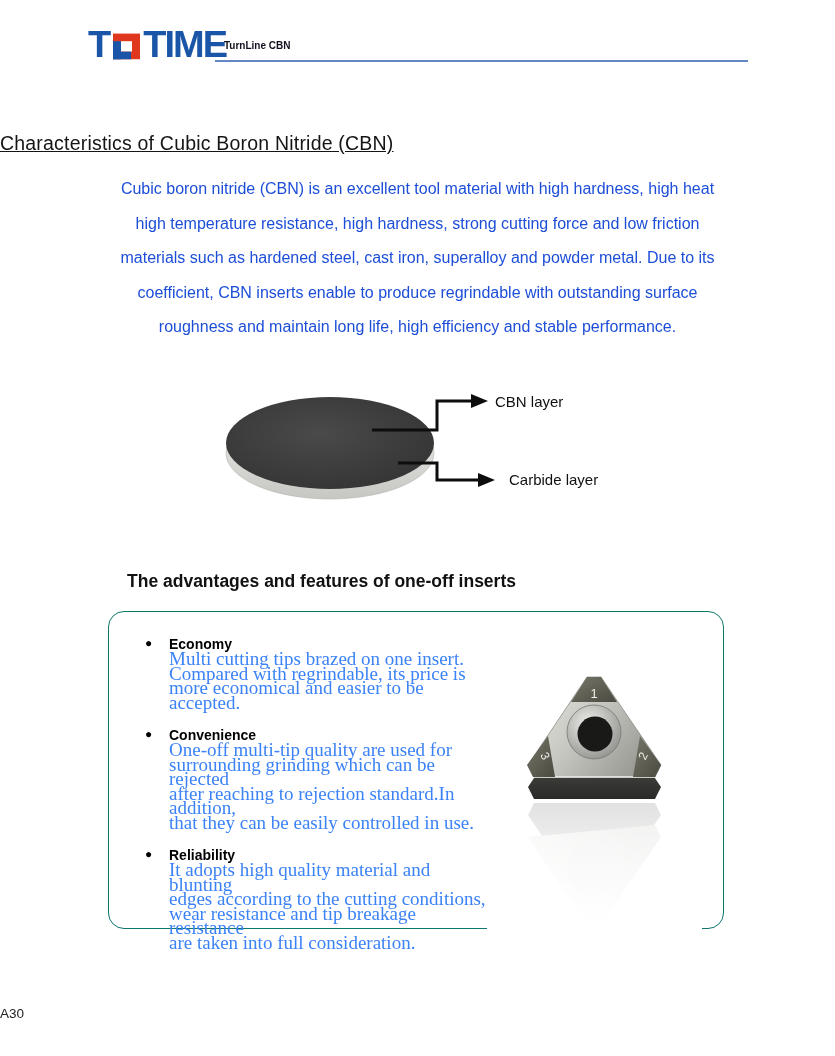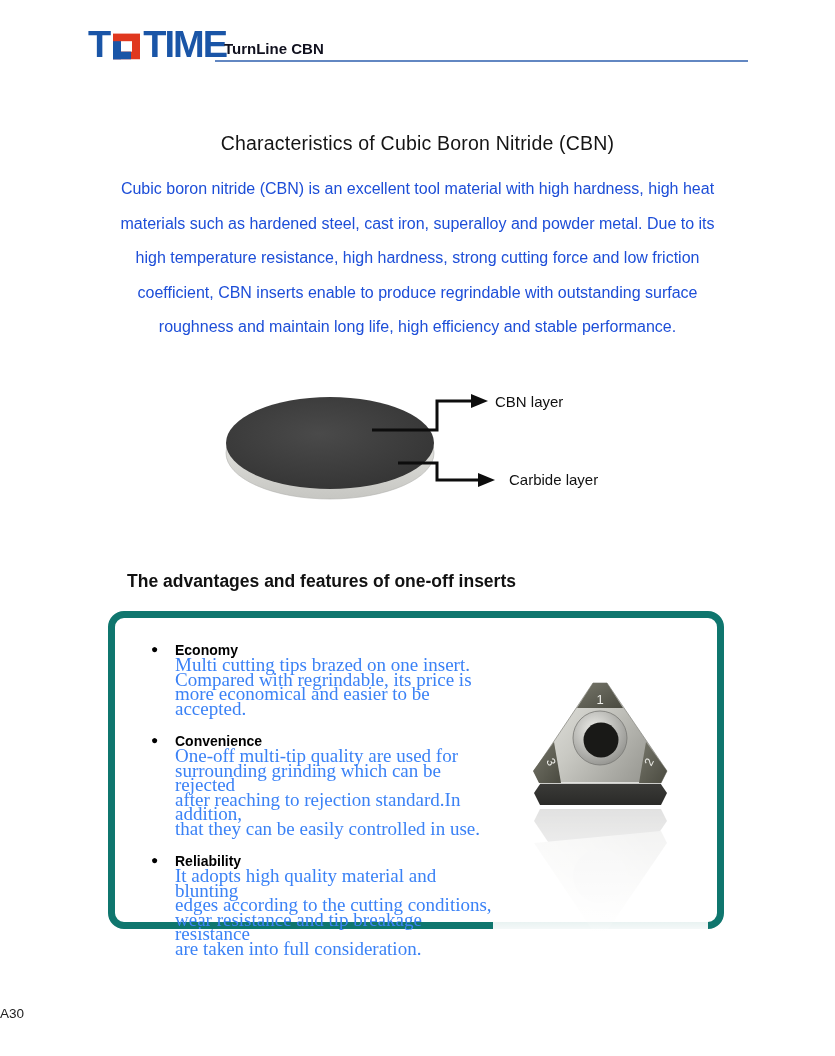--- a/index.html
+++ b/index.html
@@ -7,37 +7,37 @@
   body { font-family:"Liberation Sans", sans-serif; color:#1a1a1a; }
   .page { position:relative; width:835px; height:1056px; background:#fff; overflow:hidden; }
 
   
   .logo { position:absolute; left:88px; top:26px; height:38px; display:flex; align-items:center;
           font-weight:bold; font-size:38px; letter-spacing:-2px; color:#1a55a7; transform:scaleY(.95); }
   .logo-o { position:relative; display:inline-block; width:27px; height:27px;
             border:8px solid #e0381f; margin:3px 3px 0 4px; }
   .o-blue-v { position:absolute; left:-8px; bottom:-8px; width:8px; height:19px; background:#1a55a7; }
   .o-blue-h { position:absolute; left:-8px; bottom:-8px; width:18px; height:8px; background:#1a55a7; }
-  .subtitle { position:absolute; left:224px; top:40px; font-size:15px; font-weight:bold; color:#10101e; }
+  .subtitle { position:absolute; left:224px; top:40px; font-size:10px; font-weight:bold; color:#10101e; }
   .header-rule { position:absolute; left:215px; top:60px; width:533px; height:2px; background:#6287c2; }
 
   
-  .doc-title { position:absolute; left:0; top:132px; width:100%; text-align:center;
-               font-size:19.5px; color:#151515; letter-spacing:.2px; }
+  .doc-title { position:absolute; left:0; top:132px; width:100%; 
+               font-size:19.5px; color:#151515; letter-spacing:.2px;text-decoration:underline; }
   .intro { position:absolute; left:0; top:172px; width:100%; text-align:center; }
   .intro-line { line-height:34.5px; font-size:16px; white-space:pre; color:#1d4ed8; }
 
   
   .diagram { position:absolute; left:225px; top:383px; width:400px; height:125px; }
   .diagram text { font-family:"Liberation Sans", sans-serif; }
 
   
   .adv-heading { position:absolute; left:110px; top:571px; font-size:17.5px; font-weight:bold; color:#111;margin-left:17px; }
   .adv-box { position:absolute; left:108px; top:611px; width:616px; height:318px;
-             border:7px solid #0f766e; border-radius:16px; background:#fff; }
+             border:1px solid #0f766e; border-radius:16px; background:#fff; }
   .bullets { position:absolute; left:34px; top:24px; width:345px; }
   .adv-item { position:relative; padding-left:26px; margin-bottom:17px; }
   .adv-item .dot::before { content:"●"; position:absolute; left:2px; top:0; font-size:12px; color:#000; }
   .adv-title { font-size:14px; font-weight:bold; line-height:16px; color:#000; }
   .adv-line { font-size:19px; line-height:14.5px; color:#3b82f6;font-family:Liberation Serif, serif; }
   .insert-photo { position:absolute; left:378px; top:28px; width:215px; height:290px; }
   .insert-photo text { font-family:"Liberation Sans", sans-serif; }
 
   
   .footer { position:absolute; left:0; top:1006px; width:100%; text-align:left; font-size:13.5px; color:#222; }
@@ -55,22 +55,22 @@
       </span>
       <span>TIME</span>
   </div>
   <div class="subtitle">TurnLine CBN</div>
   <div class="header-rule"></div>
 
   <div class="doc-title">Characteristics of Cubic Boron Nitride (CBN)</div>
 
   <div class="intro">
     <div class="intro-line">Cubic boron nitride (CBN) is an excellent tool material with high hardness, high heat</div>
+    <div class="intro-line">high temperature resistance, high hardness, strong cutting force and low friction</div>
     <div class="intro-line">materials such as hardened steel, cast iron, superalloy and powder metal. Due to its</div>
-    <div class="intro-line">high temperature resistance, high hardness, strong cutting force and low friction</div>
     <div class="intro-line">coefficient, CBN inserts enable to produce regrindable with outstanding surface</div>
     <div class="intro-line">roughness and maintain long life, high efficiency and stable performance.</div>
   </div>
 
   <svg class="diagram" viewBox="0 0 400 125" width="400" height="125">
     <defs>
       <linearGradient id="rimGrad" x1="0" y1="0" x2="0" y2="1">
         <stop offset="0" stop-color="#f2f2ee"></stop>
           <stop offset="1" stop-color="#c6c6c2"></stop>
       </linearGradient>

